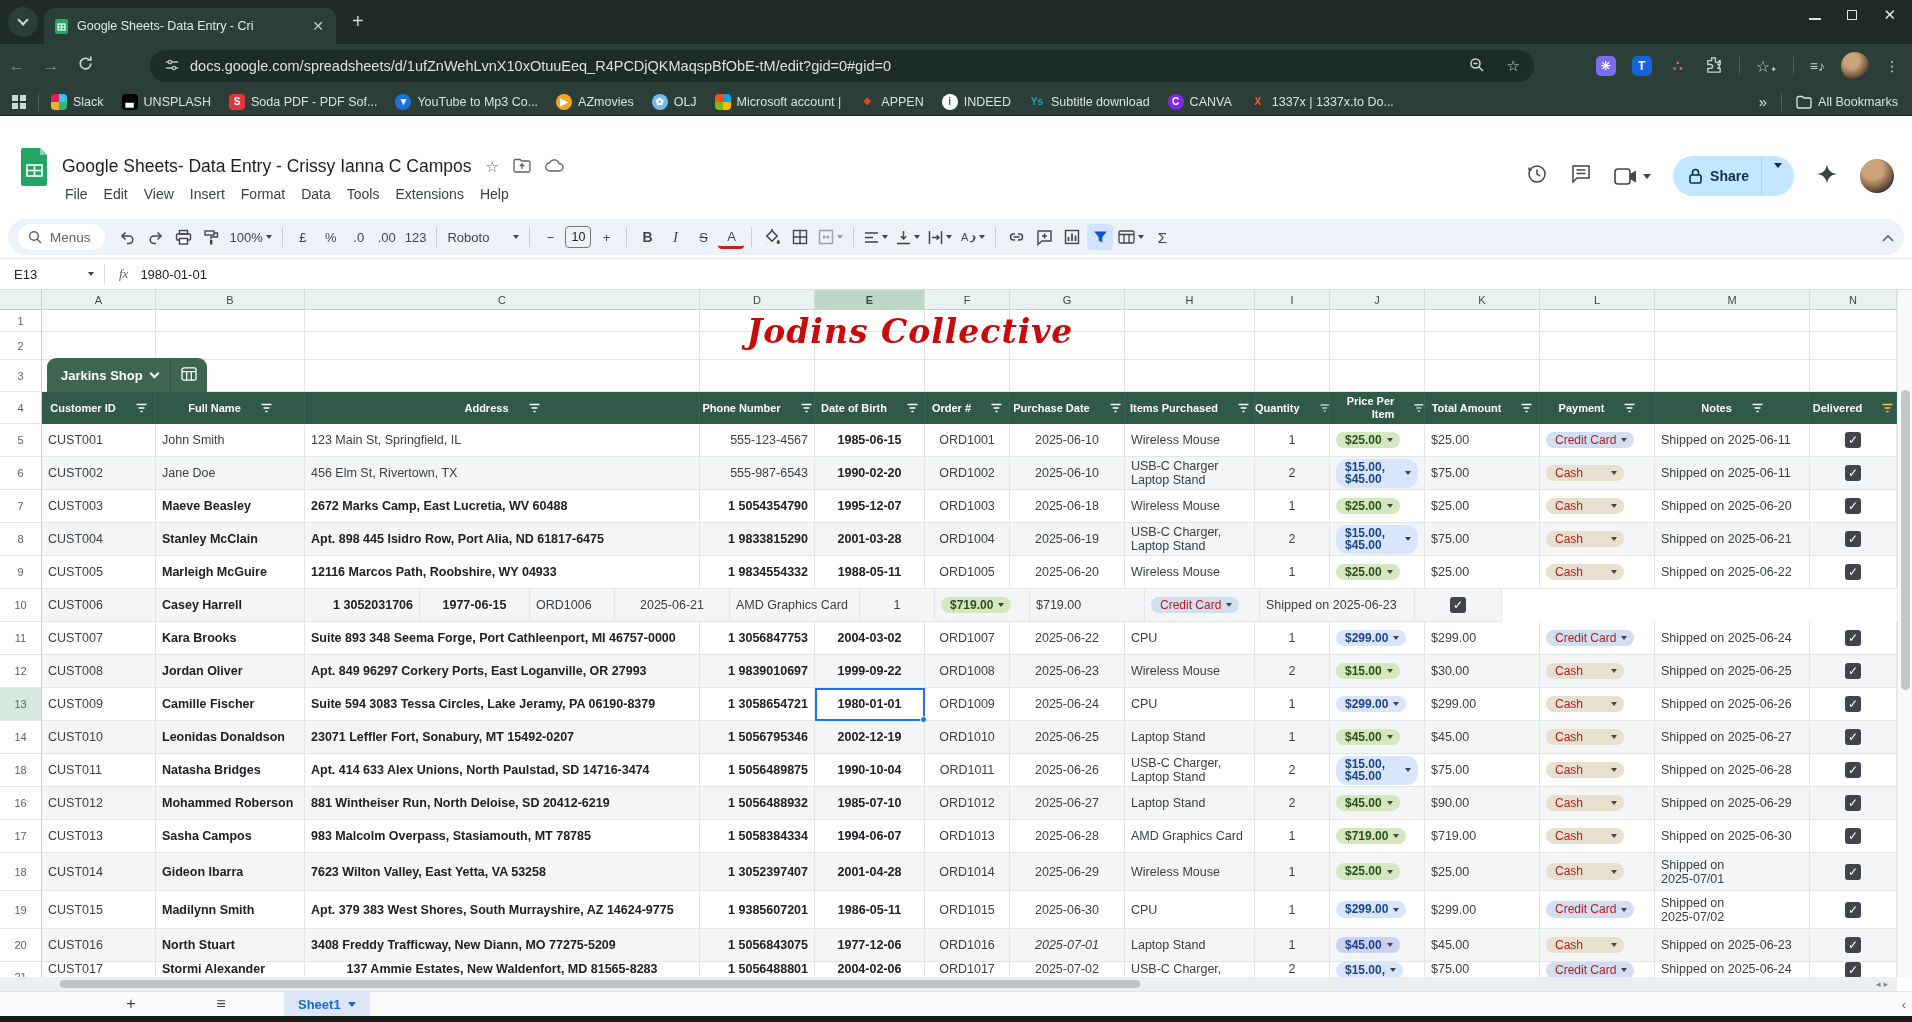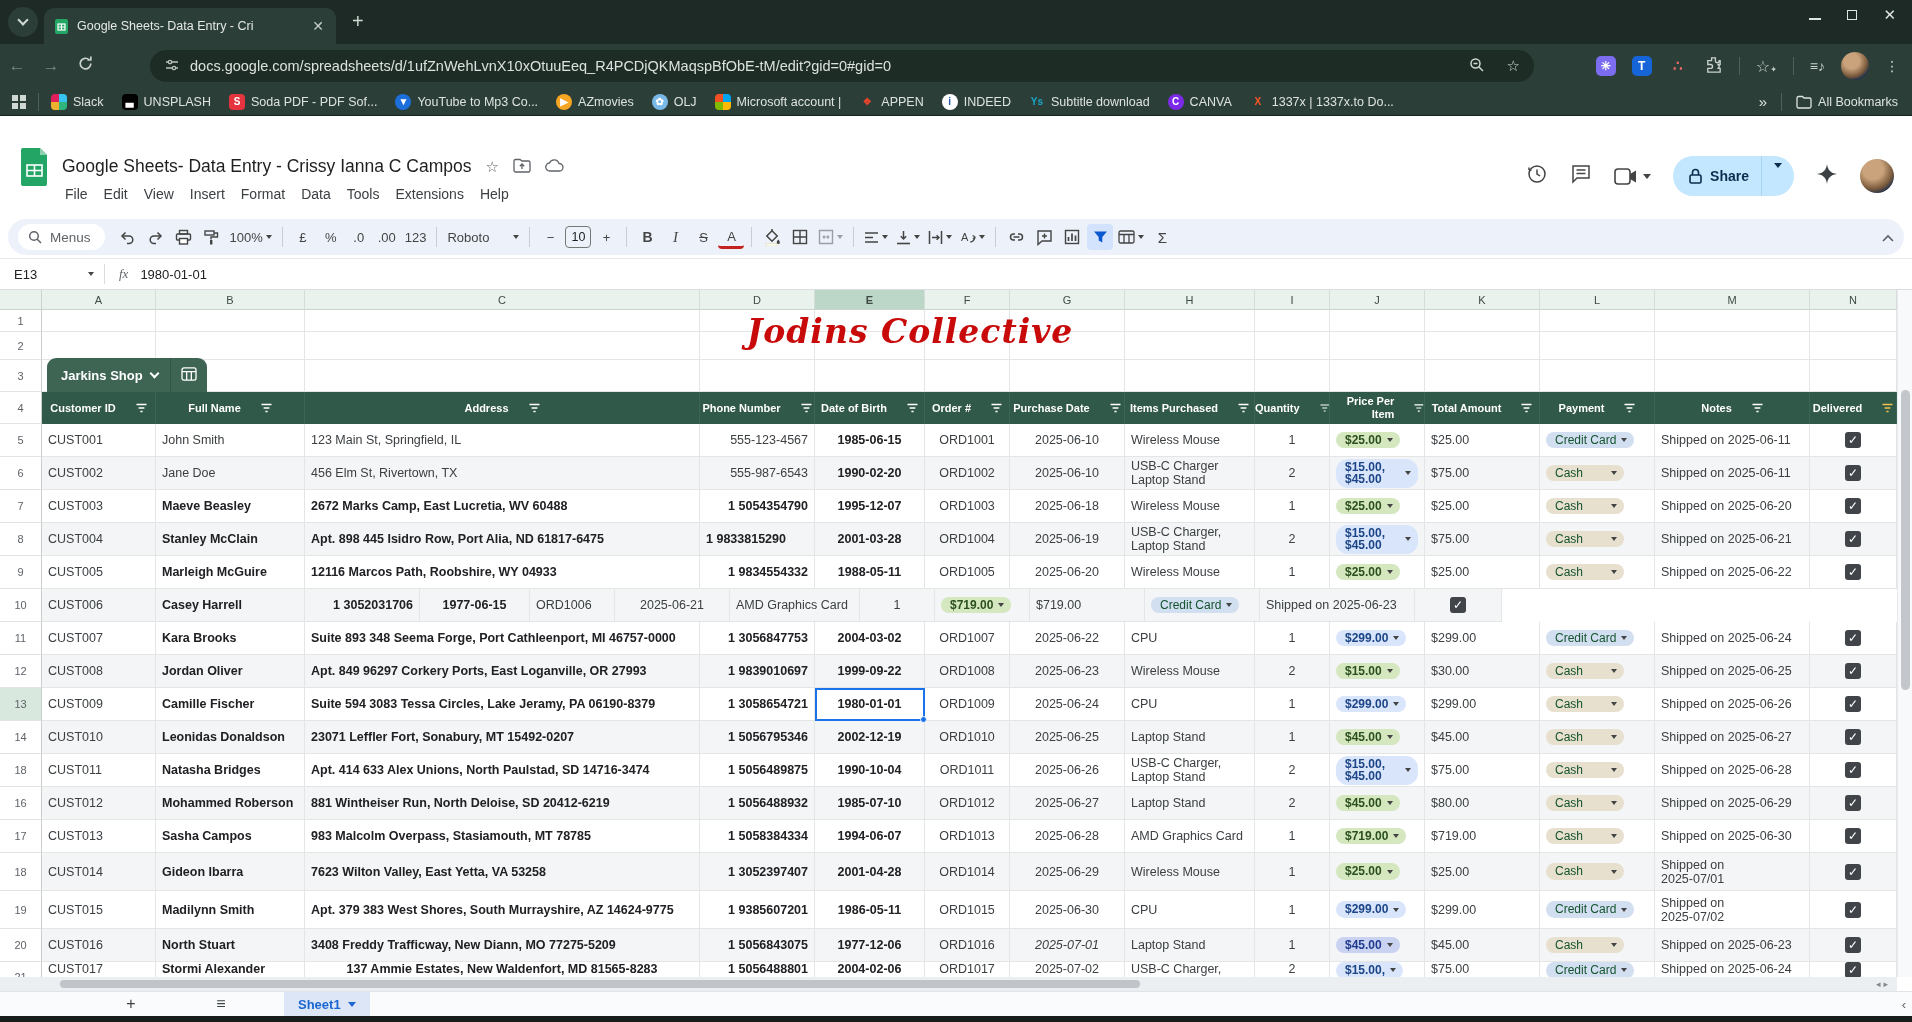--- a/index.html
+++ b/index.html
@@ -76,21 +76,21 @@
   .lcell.sel{background:#bcd6c8;font-weight:bold}
   .grow{display:flex}
   .rncell{width:42px;border-right:1px solid #c9cecb;border-bottom:1px solid #e2e4e3;font-size:11px;color:#5f6368;display:flex;align-items:center;justify-content:center;background:#fff}
   .rncell.sel{background:#d9e8de}
   .pcell{border-right:1px solid #e4e6e5;border-bottom:1px solid #e4e6e5;background:#fff}
   .hcell{background:#31594a;color:#fff;font-weight:bold;font-size:11px;display:flex;align-items:center;justify-content:center;gap:20px;text-align:right;line-height:13px;border-right:1px solid #3c6557}
   .dcell{border-right:1px solid #e4e6e5;border-bottom:1px solid #e4e6e5;font-size:12.5px;color:#3c4043;display:flex;align-items:center;overflow:hidden;line-height:14px}
   .dcell.bold{font-weight:bold;color:#202124}
   .grow.band .dcell{background:#f3f5f6}
   .grow.plain .dcell{background:#fff}
-  .chip{display:inline-flex;align-items:center;gap:5px;border-radius:12px;padding:2px 7px 2px 9px;font-size:12px;color:#14532d;max-width:100%;line-height:12.5px}
+  .chip{display:inline-flex;align-items:center;gap:5px;border-radius:12px;padding:2px 7px 2px 9px;font-size:12px;color:#b91c1c;max-width:100%;line-height:12.5px}
   .chip .ctx{white-space:pre-line}
   .chip.green{background:#d4e7bf;color:#2c501d;font-weight:bold}
   .chip.blue{background:#d8e5fb;color:#1c4587;font-weight:bold}
   .chip.lavender{background:#c9d3f1;color:#203a8f;font-weight:bold}
   .chip.cc{background:#d2dff1}
   .chip.cash{background:#e8e0cf}
   .chkbox{width:16px;height:16px;background:#414549;border-radius:3px;color:#fff;font-size:12px;line-height:16px;text-align:center}
   .selovl{position:absolute;border:2px solid #1a73e8;pointer-events:none}
   .selovl .fh{position:absolute;right:-4px;bottom:-4px;width:7px;height:7px;background:#1a73e8;border:1.5px solid #fff;border-radius:50%}
   .banner{position:absolute;font-family:"DejaVu Serif","Liberation Serif",serif;font-style:italic;font-weight:bold;text-align:center;font-size:33px;letter-spacing:1px}
@@ -778,21 +778,21 @@
         <div class="rncell">8</div>
         <div class="dcell" style="width:114px;justify-content:flex-start;padding:0 6px;">
           <span>CUST004</span>
         </div>
         <div class="dcell bold" style="width:149px;justify-content:flex-start;padding:0 6px;">
           <span>Stanley McClain</span>
         </div>
         <div class="dcell bold" style="width:395px;justify-content:flex-start;padding:0 6px;">
           <span style="white-space:normal">Apt. 898 445 Isidro Row, Port Alia, ND 61817-6475</span>
         </div>
-        <div class="dcell bold" style="width:115px;padding:0 6px;">
+        <div class="dcell bold" style="width:115px;justify-content:flex-end;padding:0 6px;">
           <span>1 9833815290</span>
         </div>
         <div class="dcell bold" style="width:110px;justify-content:center;padding:0 6px;">
           <span>2001-03-28</span>
         </div>
         <div class="dcell" style="width:85px;justify-content:center;padding:0 6px;">
           <span>ORD1004</span>
         </div>
         <div class="dcell" style="width:115px;justify-content:center;padding:0 6px;">
           <span>2025-06-19</span>
@@ -1208,21 +1208,21 @@
         <div class="dcell" style="width:75px;justify-content:center;padding:0 6px;">
           <span>2</span>
         </div>
         <div class="dcell" style="width:95px;justify-content:flex-start;padding:0 6px;">
           <span class="chip green">
             <span class="ctx">$45.00</span>
             <span class="dtri"></span>
           </span>
         </div>
         <div class="dcell" style="width:115px;justify-content:flex-start;padding:0 6px;">
-          <span>$80.00</span>
+          <span>$90.00</span>
         </div>
         <div class="dcell" style="width:115px;justify-content:flex-start;padding:0 6px;">
           <span class="chip cash" style="gap:28px">
             <span>Cash</span>
             <span class="dtri"></span>
           </span>
         </div>
         <div class="dcell" style="width:155px;justify-content:flex-start;padding:0 6px;">
           <span>Shipped on 2025-06-29</span>
         </div>

